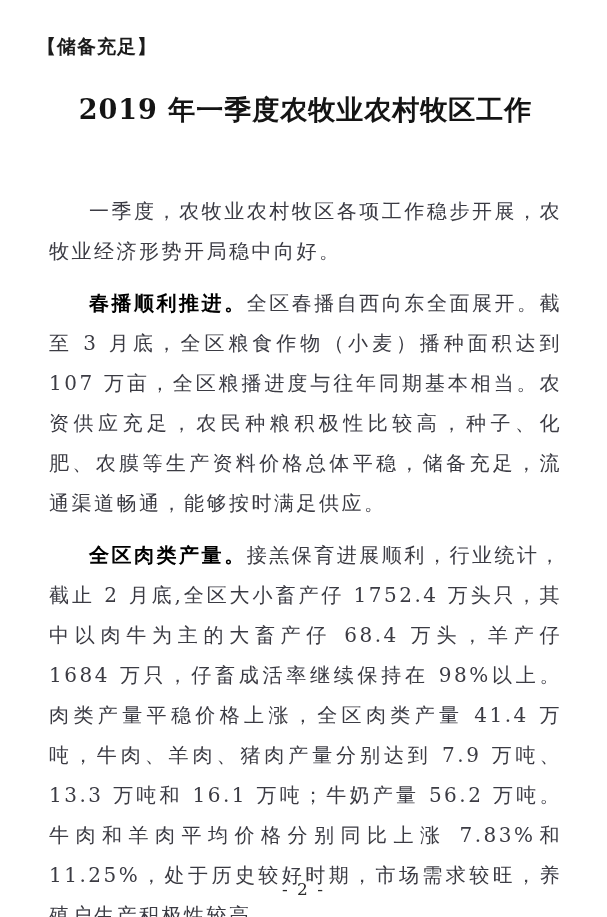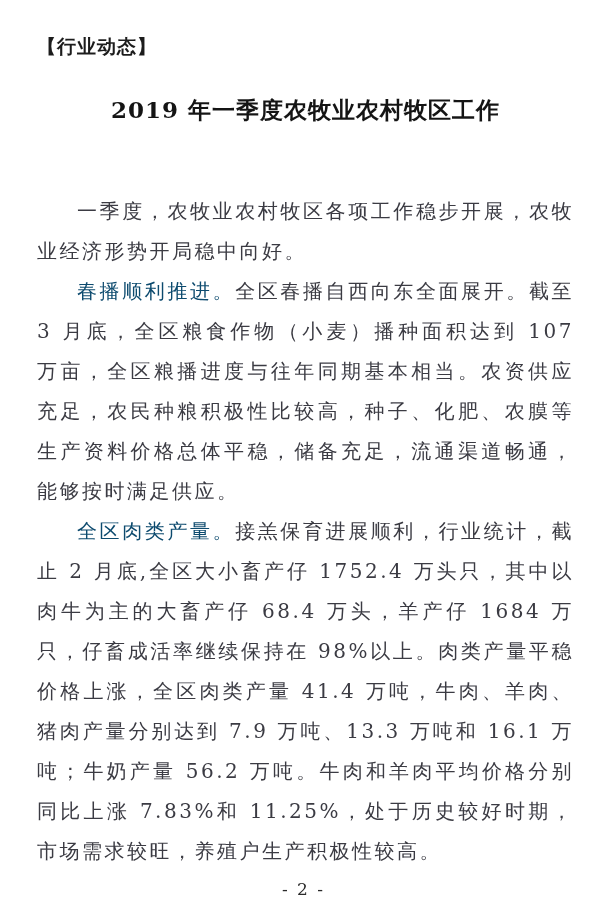--- a/index.html
+++ b/index.html
@@ -25,59 +25,59 @@
     font-family: "DejaVu Sans", "Liberation Sans", sans-serif;
     font-weight: 700;
     font-size: 19px;
     color: #1c1c1c;
     letter-spacing: 1px;
   }
   .doc-title {
     margin-top: 20px;
     text-align: center;
     font-weight: 700;
-    font-size: 23px;
+    font-size: 27px;
     line-height: 59px;
     color: #141414;
     letter-spacing: 1px;
   }
   .body-text {
     margin-top: 52px;
     font-size: 20px;
     line-height: 40px;
     letter-spacing: 2.5px;
     text-align: justify;
     text-justify: inter-character;
     color: #3b3b43;
   }
   .body-text p {
-    margin: 0;
+    margin: 12px;
     text-indent: 2em;
   }
   .lead {
-    font-weight: 400;
-    color: #0c4a6e;
+    font-weight: 700;
+    color: #000000;
   }
   .page-number {
     position: absolute;
     left: 0;
     right: 0;
     bottom: 18px;
     text-align: center;
     font-size: 17px;
     letter-spacing: 2px;
     color: #2a2a2a;
   }
 </style>
 </head>
 <body>
 
 <div class="page">
 
-  <div class="section-header">【行业动态】</div>
+  <div class="section-header">【储备充足】</div>
 
   <div class="doc-title">
     <div>2019 年一季度农牧业农村牧区工作</div>
   </div>
 
   <div class="body-text">
     <p><span>一季度，农牧业农村牧区各项工作稳步开展，农牧业经济形势开局稳中向好。</span></p>
 
     <p><span class="lead">春播顺利推进。</span><span>全区春播自西向东全面展开。截至 3 月底，全区粮食作物（小麦）播种面积达到 107 万亩，全区粮播进度与往年同期基本相当。农资供应充足，农民种粮积极性比较高，种子、化肥、农膜等生产资料价格总体平稳，储备充足，流通渠道畅通，能够按时满足供应。</span></p>
 

